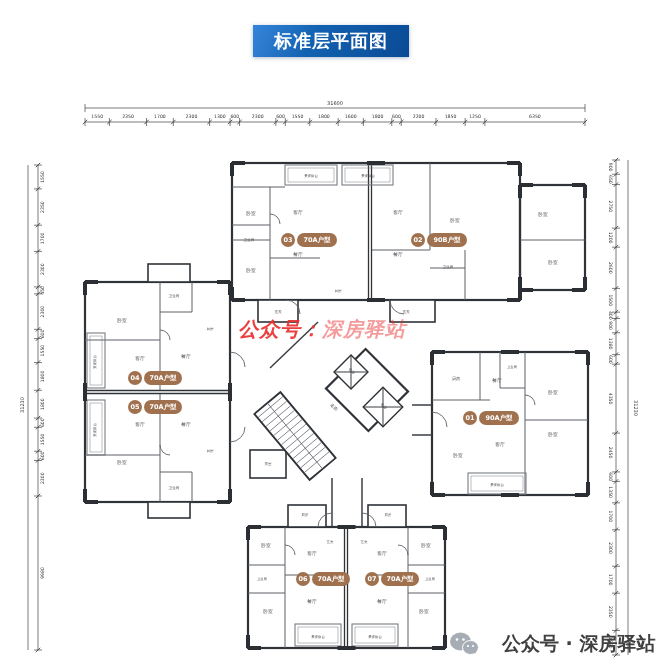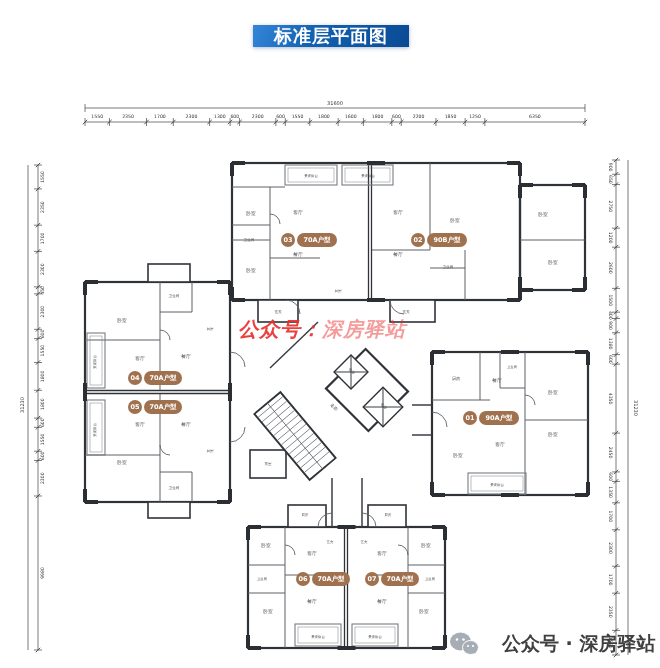--- a/index.html
+++ b/index.html
@@ -2,21 +2,21 @@
 <html><head>
 <meta charset="utf-8">
 <style>
   html,body{margin:0;padding:0}
   body{
     width:660px;height:668px;position:relative;background:#ffffff;
     font-family:"DejaVu Sans","Liberation Sans",sans-serif;overflow:hidden;
   }
   #plan-svg{position:absolute;left:0;top:0}
   .banner{
-    position:absolute;left:253px;top:25px;width:156px;height:22px;
+    position:absolute;left:253px;top:25px;width:156px;height:32px;
     background:linear-gradient(115deg,#3585da 0%,#1261b0 40%,#0a4a95 100%);
     display:flex;align-items:center;justify-content:center;
     box-shadow:0 1px 4px rgba(20,60,120,.35);
   }
   .banner span{color:#fff;font-size:18px;font-weight:bold;letter-spacing:1px;white-space:nowrap}
   .wm-center{
     position:absolute;left:238px;top:316px;font-size:20px;font-weight:bold;
     white-space:nowrap;pointer-events:none;letter-spacing:1px;font-style:italic;
   }
   .wm-center .p1{color:rgba(232,49,47,.92)}

